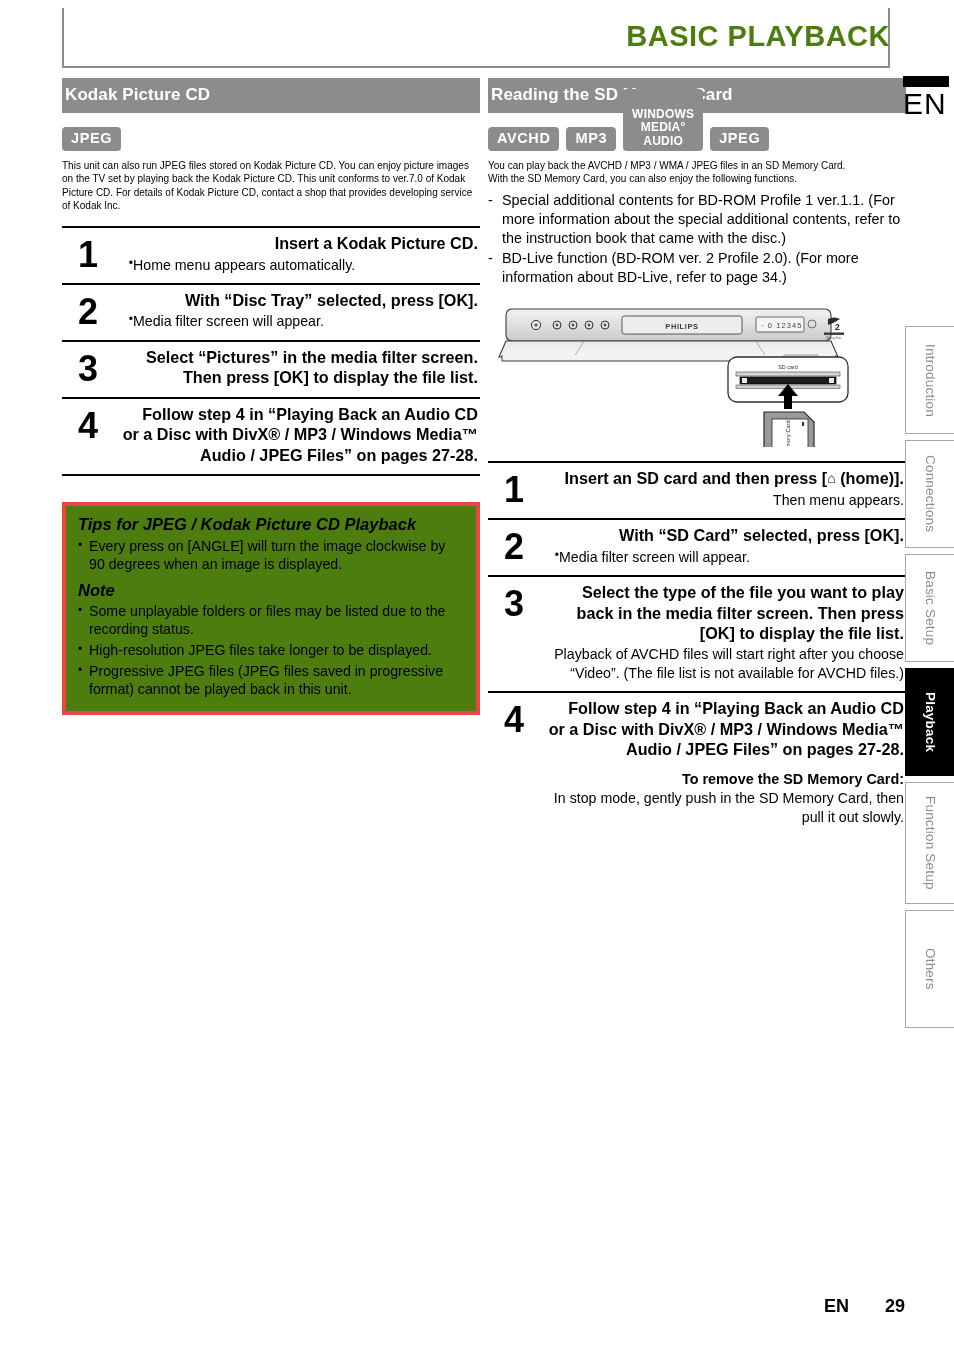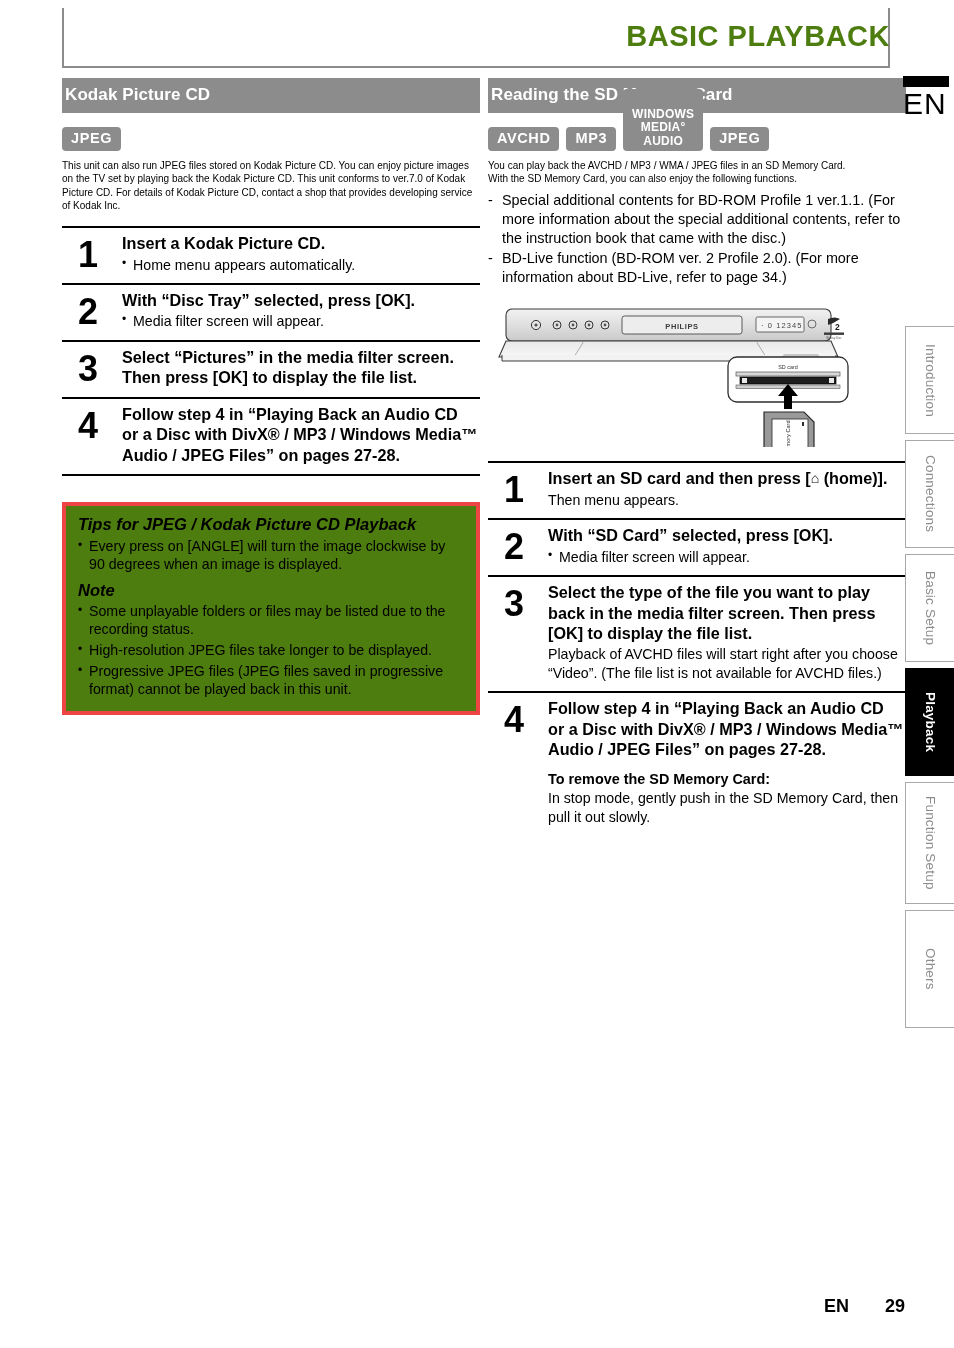--- a/index.html
+++ b/index.html
@@ -121,21 +121,21 @@
   }
   .step-num {
     flex: 0 0 60px;
     font-size: 36px;
     font-weight: bold;
     line-height: 1;
     padding-top: 4px;
     padding-left: 16px;
     box-sizing: border-box;
   }
-  .step-body { flex: 1 1 auto; padding-right: 2px; }
+  .step-body { flex: 1 1 auto; padding-right: 2px; text-align: right; }
   .step-title {
     font-size: 16.2px;
     font-weight: bold;
     line-height: 1.26;
   }
   .step-sub {
     font-size: 14.2px;
     line-height: 1.3;
     margin-top: 2px;
   }

